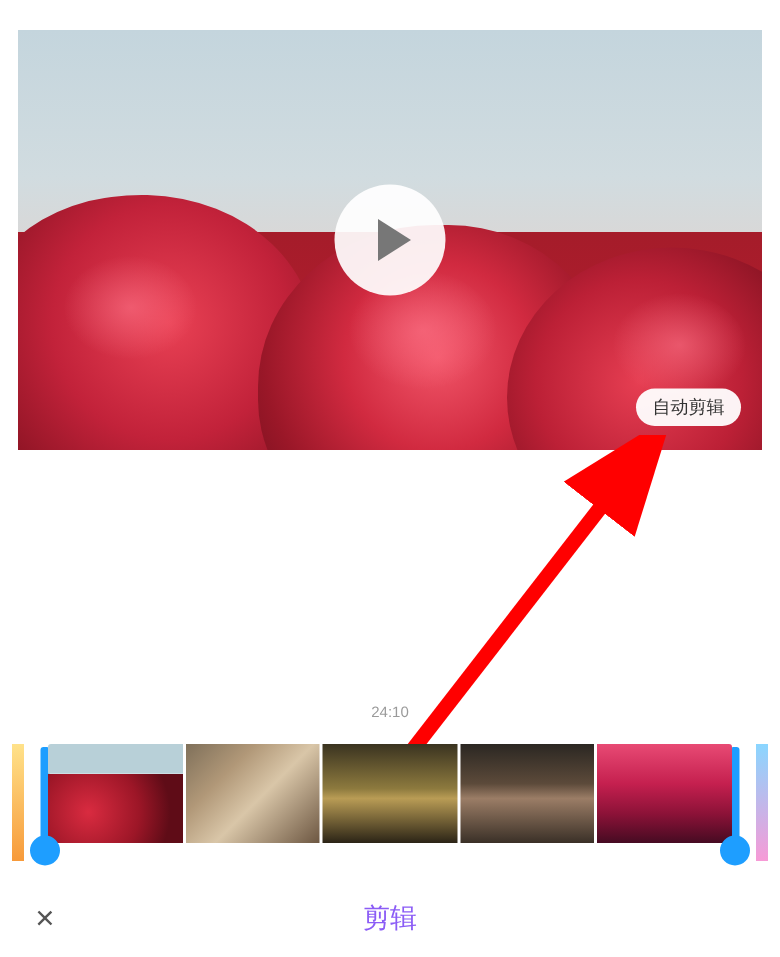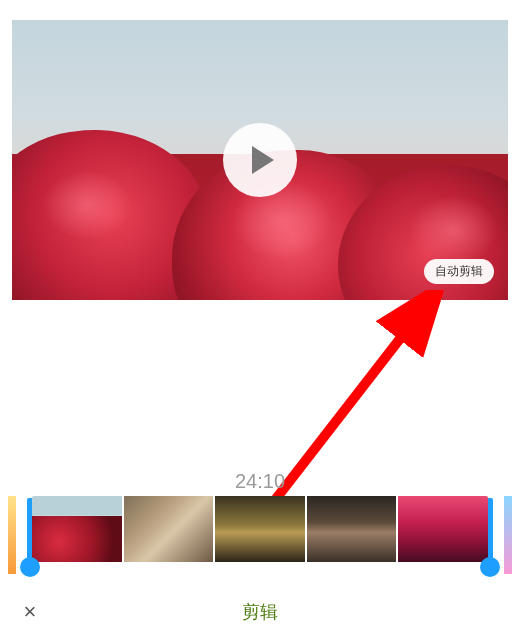--- a/index.html
+++ b/index.html
@@ -84,21 +84,21 @@
       top: 290px;
       width: 220px;
       height: 230px;
       pointer-events: none;
     }
     .duration-label {
       position: absolute;
       left: 50%;
       transform: translateX(-50%);
       top: 470px;
-      font-size: 20px;
+      font-size: 10px;
       color: #9a9a9a;
     }
     
     .timeline-wrap {
       position: absolute;
       left: 22px;
       right: 22px;
       top: 496px;
       height: 78px;
     }
@@ -175,21 +175,21 @@
       justify-content: center;
       font-size: 22px;
       color: #555;
       cursor: pointer;
     }
     .bottom-title {
       position: absolute;
       left: 50%;
       transform: translateX(-50%);
       font-size: 18px;
-      color: #4d7c0f;
+      color: #8b5cf6;
     }
   </style>
 </head>
 <body>
 
 <div class="video-preview">
   <div class="rose-left"></div>
   <div class="rose-center"></div>
   <div class="rose-right"></div>
   <div class="petal-highlight" style="left:30px;top:150px;width:90px;height:70px"></div>

